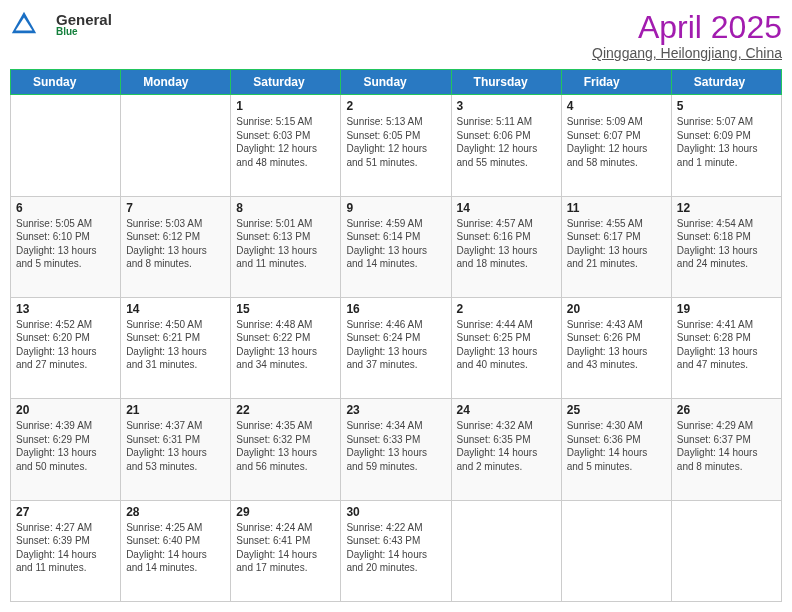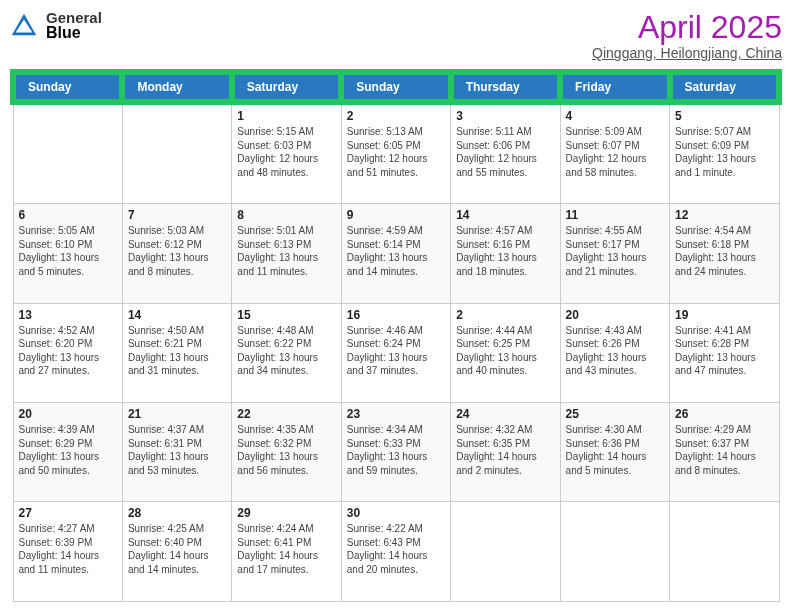--- a/index.html
+++ b/index.html
@@ -19,36 +19,36 @@
     }
     .header {
       display: flex;
       justify-content: space-between;
       align-items: flex-start;
       margin-bottom: 8px;
     }
     .logo {
       display: flex;
       align-items: center;
-      gap: 8px;
+      gap: 18px;
     }
     .logo-text {
       display: flex;
       flex-direction: column;
       line-height: 1;
     }
     .logo-general {
       font-size: 15px;
       font-weight: bold;
       color: #333;
     }
     .logo-blue {
-      font-size: 16px;
-      font-weight: bold;
-      color: #000000;
+      font-size: 10px;
+      font-weight: bold;
+      color: #15803d;
     }
     .logo-icon {
       width: 28px;
       height: 28px;
     }
     .title-block {
       text-align: right;
     }
     .title-main {
       font-size: 32px;
@@ -65,24 +65,24 @@
       flex: 1;
       border: 1px solid #ccc;
       border-collapse: collapse;
       width: 100%;
       table-layout: fixed;
     }
     .calendar th {
       background-color: #2979c2;
       color: #fff;
       text-align: left;
-      padding: 5px 12px;
+      padding: 5px 22px;
       font-size: 12px;
       font-weight: bold;
-      border: 6px solid #22c55e;
+      border: 1px solid #22c55e;
     }
     .calendar td {
       border: 1px solid #ccc;
       vertical-align: top;
       padding: 4px 5px;
       font-size: 9.5px;
       color: #333;
       height: 80px;
     }
     .day-num {

